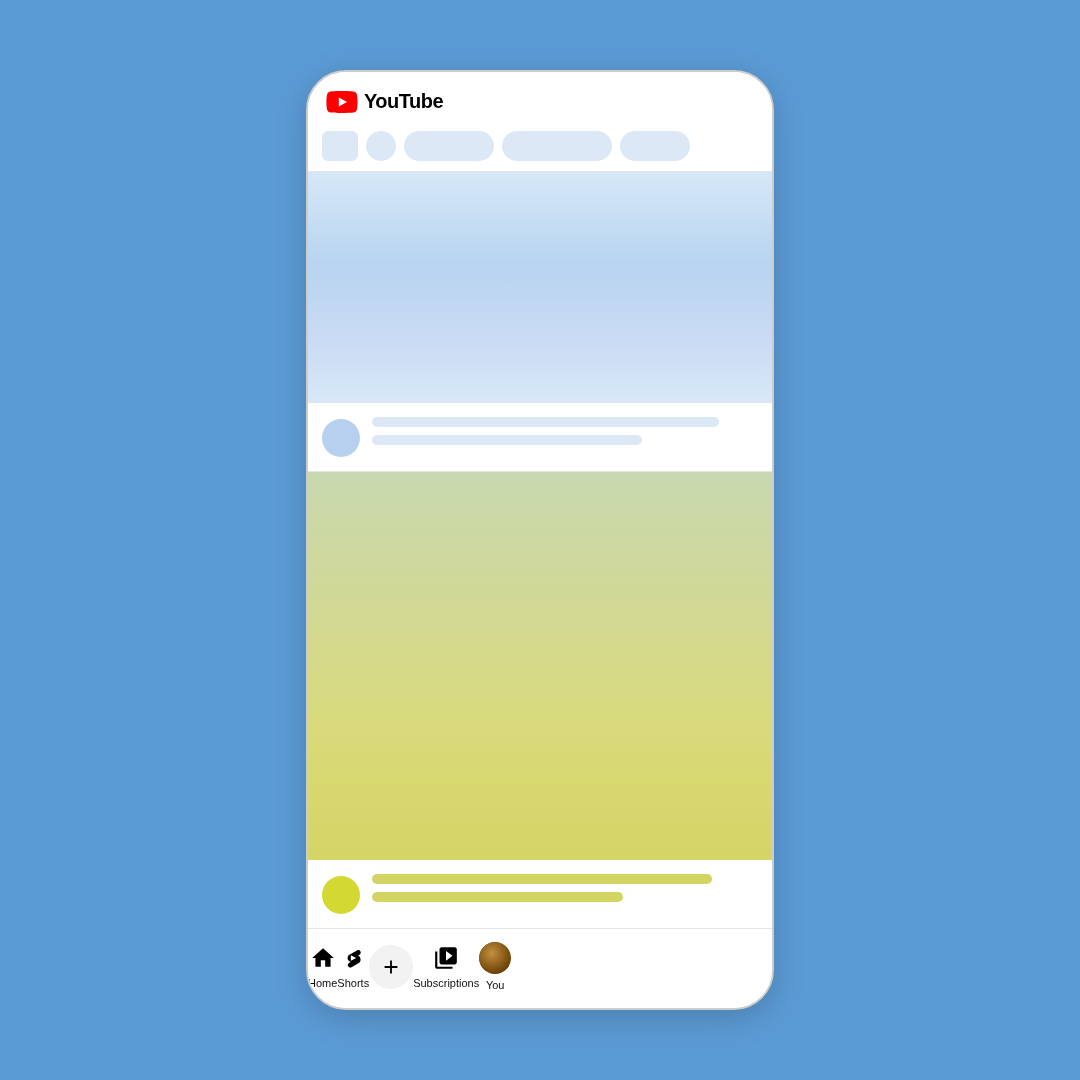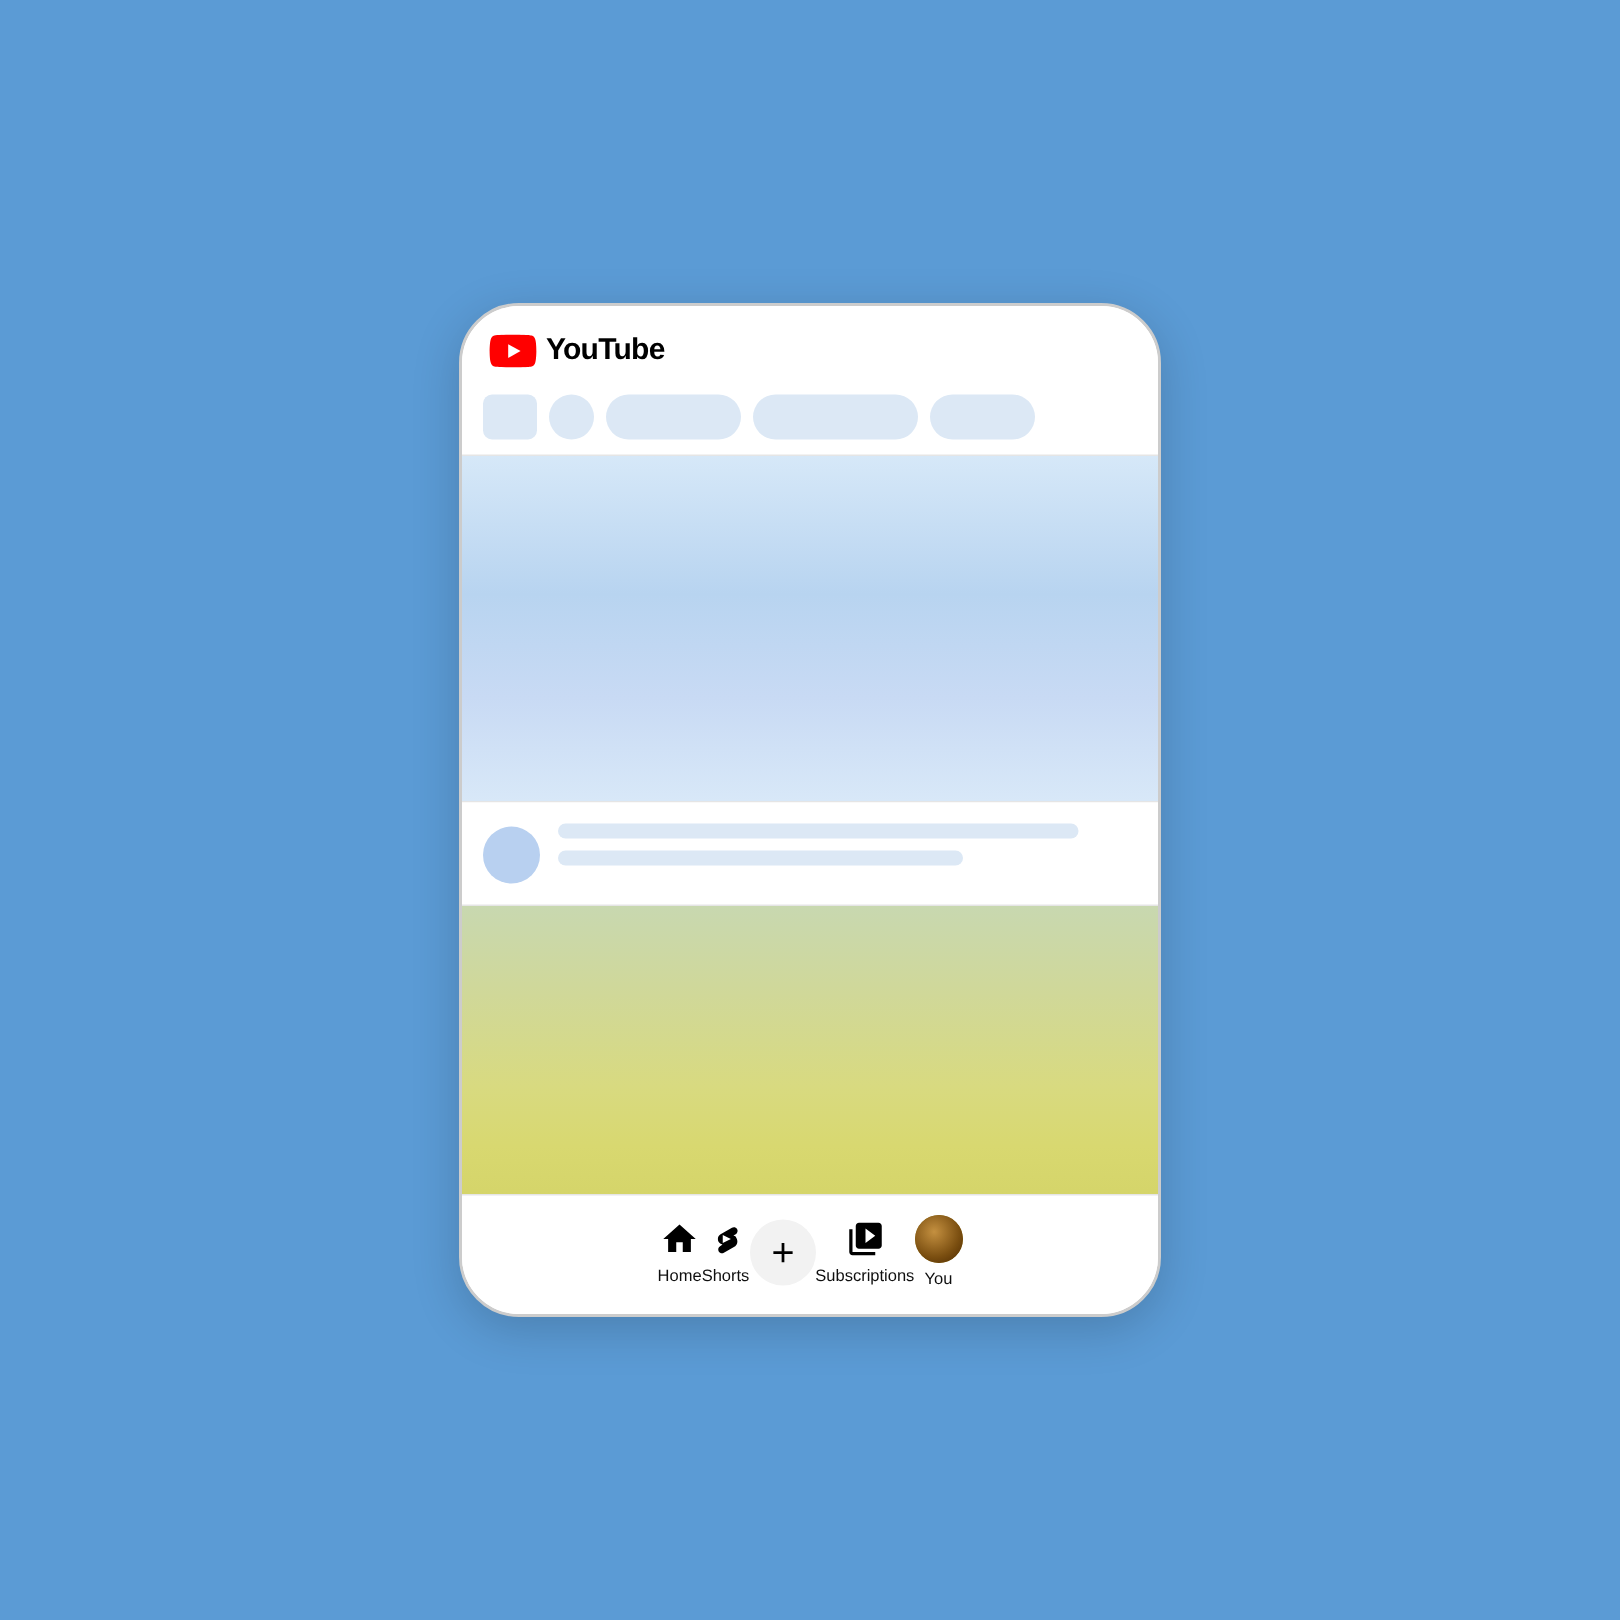--- a/index.html
+++ b/index.html
@@ -9,21 +9,21 @@
       height: 1080px;
       background-color: #5B9BD5;
       display: flex;
       align-items: center;
       justify-content: center;
       font-family: 'Arial', sans-serif;
     }
 
     .phone-frame {
       width: 468px;
-      height: 676px;
+      height: 940px;
       background: #ffffff;
       border-radius: 40px;
       border: 2px solid #ccc;
       overflow: hidden;
       display: flex;
       flex-direction: column;
       box-shadow: 0 8px 32px rgba(0,0,0,0.18);
     }
 
     
@@ -184,21 +184,21 @@
 
     .text-line-green.long { width: 88%; }
     .text-line-green.medium { width: 65%; }
 
     
     .bottom-nav {
       background: #fff;
       border-top: 1px solid #e5e5e5;
       display: flex;
       align-items: center;
-      justify-content: center;
+      justify-content: flex-start;
       padding: 10px 0 14px 0;
       flex-shrink: 0;
       height: 80px;
     }
 
     .nav-item {
       display: flex;
       flex-direction: column;
       align-items: center;
       gap: 5px;

